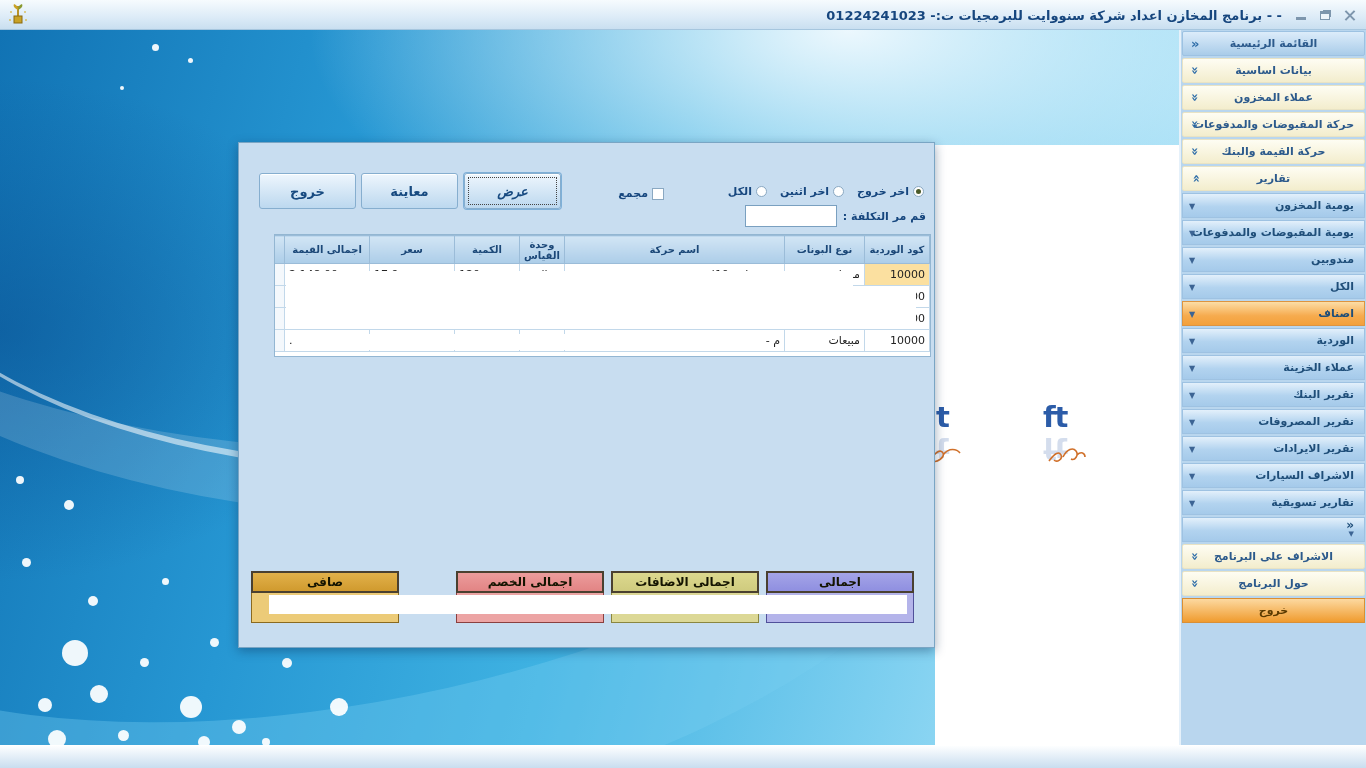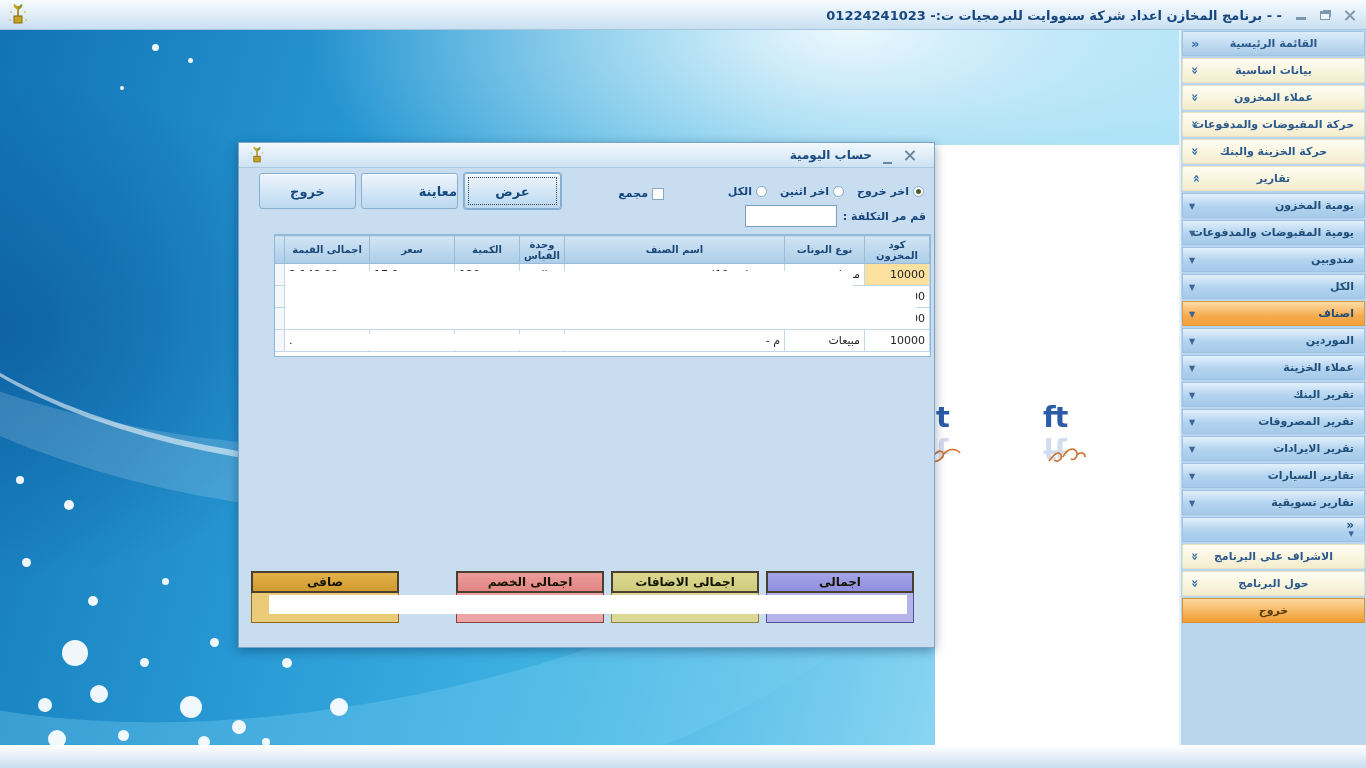--- a/index.html
+++ b/index.html
@@ -62,22 +62,22 @@
   .dlg-title { position:absolute; right:62px; top:5px; font-size:12px; font-weight:bold; color:#1a4a80; direction:rtl; }
   .dlg-min { position:absolute; right:42px; top:13px; width:9px; height:8px; border-bottom:2px solid #6c86a0; }
   .dlg-close { position:absolute; right:18px; top:6px; width:12px; height:12px; }
   .dlg-close:before,.dlg-close:after{ content:""; position:absolute; left:5px; top:0; width:2px; height:13px; background:#6c86a0; }
   .dlg-close:before{ transform:rotate(45deg);} .dlg-close:after{ transform:rotate(-45deg);}
   .dlg-icon { position:absolute; left:10px; top:3px; }
 
   .btn { position:absolute; top:30px; width:97px; height:36px; background:linear-gradient(#eef6fd,#bcd8ef);
     border:1px solid #86aecf; border-radius:3px; font-size:13px; font-weight:bold; color:#174a80;
     box-shadow:inset 0 1px 0 #fff; font-family:inherit; cursor:pointer; }
-  .btn-display { left:225px; outline:1px dotted #444; outline-offset:-5px; box-shadow:inset 0 1px 0 #fff,0 0 0 1px #7fb0d8; }
-  .btn-preview { left:122px;text-align:right; }
+  .btn-display { left:225px; outline:1px dotted #444; outline-offset:-5px; box-shadow:inset 0 1px 0 #fff,0 0 0 1px #7fb0d8;font-style:italic; }
+  .btn-preview { left:122px; }
   .btn-exit { left:20px; }
 
   .radios { position:absolute; top:42px; right:10px; direction:rtl; display:flex; gap:13px; }
   .radio { display:flex; align-items:center; gap:4px; font-size:11px; font-weight:bold; color:#16467e; cursor:pointer;text-align:right; }
   .rdot { width:11px; height:11px; border-radius:50%; background:#fff; border:1px solid #8aa8c2; position:relative; }
   .radio.sel .rdot:after { content:""; position:absolute; left:2px; top:2px; width:5px; height:5px; border-radius:50%; background:#4a5a2a; }
   .chk { position:absolute; top:44px; right:270px; direction:rtl; display:flex; align-items:center; gap:4px;
     font-size:11px; font-weight:bold; color:#16467e; cursor:pointer; }
   .cbox { width:12px; height:12px; background:#fff; border:1px solid #8aa8c2; }
   .costrow { position:absolute; top:62px; right:8px; direction:rtl; display:flex; align-items:center; gap:6px; }
@@ -197,21 +197,21 @@
       <div class="sb-item sb-cream">
         <span class="sb-ico-left rot-down">»</span>
         <span>عملاء المخزون</span>
       </div>
       <div class="sb-item sb-cream">
         <span class="sb-ico-left rot-down">»</span>
         <span>حركة المقبوضات والمدفوعات</span>
       </div>
       <div class="sb-item sb-cream">
         <span class="sb-ico-left rot-down">»</span>
-        <span>حركة الخزينة والبنك</span>
+        <span>حركة القيمة والبنك</span>
       </div>
       <div class="sb-item sb-cream">
         <span class="sb-ico-left rot-up">»</span>
         <span>تقارير</span>
       </div>
       <div class="sb-item sb-sub">
         <span class="sb-caret">▼</span>
         <span>يومية المخزون</span>
       </div>
       <div class="sb-item sb-sub">
@@ -225,41 +225,41 @@
       <div class="sb-item sb-sub">
         <span class="sb-caret">▼</span>
         <span>الكل</span>
       </div>
       <div class="sb-item sb-sub sb-active">
         <span class="sb-caret">▼</span>
         <span>اصناف</span>
       </div>
       <div class="sb-item sb-sub">
         <span class="sb-caret">▼</span>
-        <span>الموردين</span>
+        <span>الوردية</span>
       </div>
       <div class="sb-item sb-sub">
         <span class="sb-caret">▼</span>
         <span>عملاء الخزينة</span>
       </div>
       <div class="sb-item sb-sub">
         <span class="sb-caret">▼</span>
         <span>تقرير البنك</span>
       </div>
       <div class="sb-item sb-sub">
         <span class="sb-caret">▼</span>
         <span>تقرير المصروفات</span>
       </div>
       <div class="sb-item sb-sub">
         <span class="sb-caret">▼</span>
         <span>تقرير الايرادات</span>
       </div>
       <div class="sb-item sb-sub">
         <span class="sb-caret">▼</span>
-        <span>تقارير السيارات</span>
+        <span>الاشراف السيارات</span>
       </div>
       <div class="sb-item sb-sub">
         <span class="sb-caret">▼</span>
         <span>تقارير تسويقية</span>
       </div>
       <div class="sb-item sb-sub sb-more">
         <span style="font-size:12px;color:#1f4e79;font-weight:bold;">»</span>
         <span class="more-caret">▼</span>
       </div>
       <div class="sb-item sb-cream">
@@ -269,33 +269,20 @@
       <div class="sb-item sb-cream">
         <span class="sb-ico-left rot-down">»</span>
         <span>حول البرنامج</span>
       </div>
       <div class="sb-item sb-exit">
         <span>خروج</span>
       </div>
     </aside>
 
     <div class="dialog">
-      <div class="dlg-titlebar">
-        <svg class="dlg-icon" width="16" height="19" viewBox="0 0 20 22">
-          <path d="M10 2 L10 12" stroke="#b8922a" stroke-width="2"></path>
-          <path d="M10 6 C6 4,5 2,6 0 C9 1,10 3,10 6 Z" fill="#c8a227"></path>
-          <path d="M10 6 C14 4,15 2,14 0 C11 1,10 3,10 6 Z" fill="#8a9a30"></path>
-          <rect x="6" y="12" width="8" height="7" fill="#c8a227" stroke="#8a6a10"></rect>
-          <circle cx="3" cy="8" r="1" fill="#d8c060"></circle>
-            <circle cx="17" cy="8" r="1" fill="#d8c060"></circle>
-        </svg>
-        <span class="dlg-title">حساب اليومية</span>
-        <span class="dlg-min"></span>
-        <span class="dlg-close"></span>
-      </div>
 
       <button class="btn btn-display">عرض</button>
       <button class="btn btn-preview">معاينة</button>
       <button class="btn btn-exit">خروج</button>
 
       <div class="radios">
         <span class="radio sel">
           <span class="rdot"></span>
           <span>اخر خروج</span>
         </span>
@@ -326,23 +313,23 @@
               <col style="width:80px">
               <col style="width:220px">
               <col style="width:45px">
             <col style="width:65px">
               <col style="width:85px">
               <col style="width:85px">
               <col style="width:12px">
           </colgroup>
           <tbody>
               <tr>
-            <th>كود المخزون</th>
+            <th>كود الوردية</th>
             <th>نوع البونات</th>
-            <th>اسم الصنف</th>
+            <th>اسم حركة</th>
             <th>وحدة القياس</th>
             <th>الكمية</th>
             <th>سعر</th>
             <th>اجمالى القيمة</th>
             <th></th>
           </tr>
           <tr>
             <td class="code hl">10000</td>
             <td>مبيعات</td>
             <td>دقيق فاخر 10ك</td>

